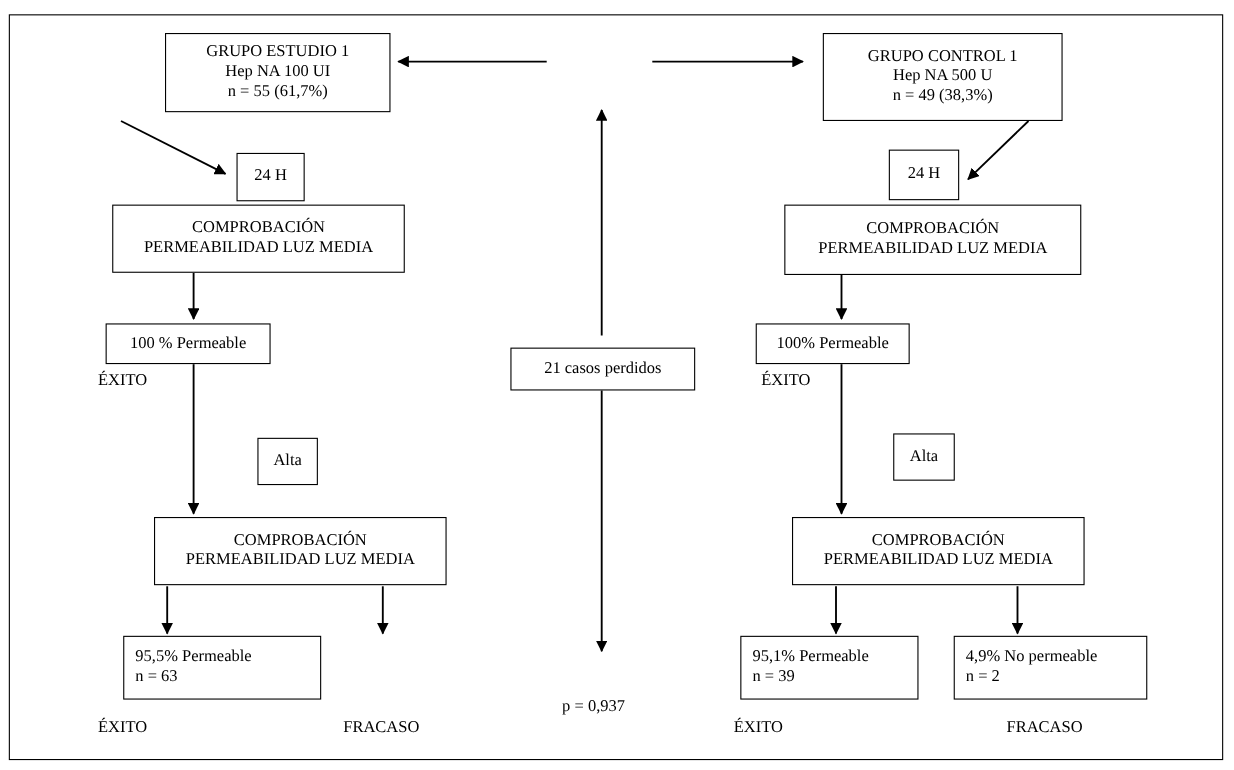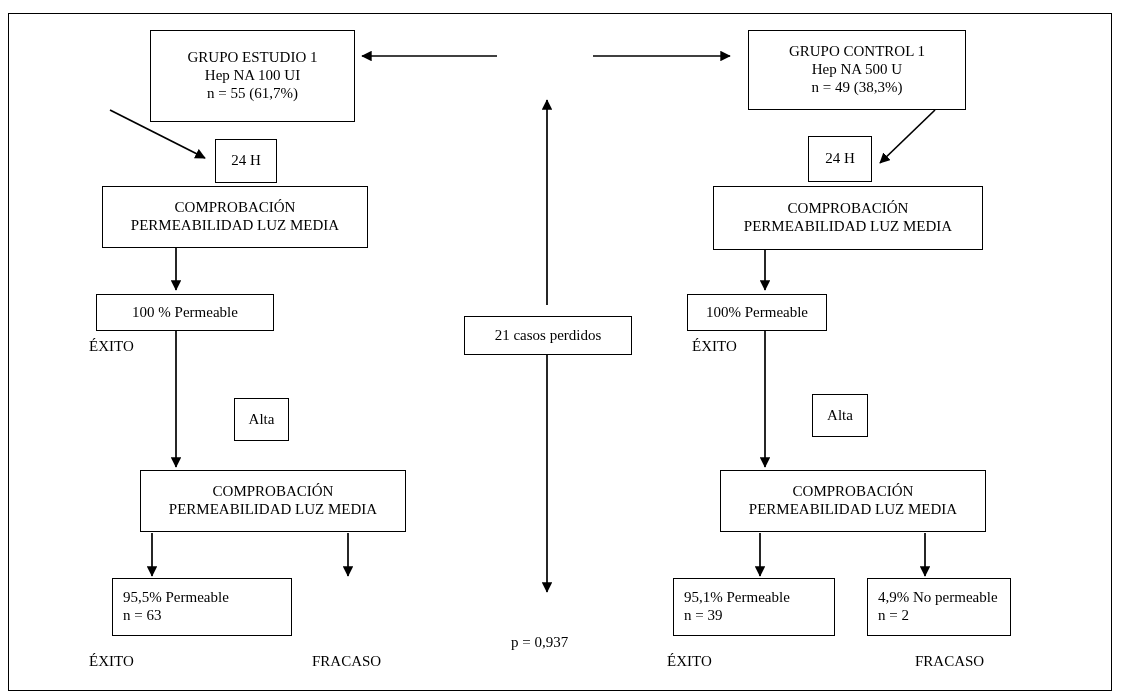--- a/index.html
+++ b/index.html
@@ -97,21 +97,21 @@
       <line x1="765" y1="250" x2="765" y2="290" marker-end="url(#arrowEnd)"></line>
 
       <line x1="765" y1="331" x2="765" y2="467" marker-end="url(#arrowEnd)"></line>
 
       <line x1="760" y1="533" x2="760" y2="576" marker-end="url(#arrowEnd)"></line>
 
       <line x1="925" y1="533" x2="925" y2="576" marker-end="url(#arrowEnd)"></line>
     </g>
   </svg>
 
-  <div class="box" style="left:150px; top:30px; width:205px; height:92px;">
+  <div class="box" style="left:150px; top:30px; width:205px; height:72px;">
     <span class="ln">GRUPO ESTUDIO 1</span>
     <span class="ln">Hep NA 100 UI</span>
     <span class="ln">n = 55 (61,7%)</span>
   </div>
 
 
   <div class="box" style="left:748px; top:30px; width:218px; height:80px;">
     <span class="ln">GRUPO CONTROL 1</span>
     <span class="ln">Hep NA 500 U</span>
     <span class="ln">n = 49 (38,3%)</span>
@@ -128,21 +128,21 @@
   <div class="box" style="left:102px; top:186px; width:266px; height:62px;">
     <span class="ln">COMPROBACIÓN</span>
     <span class="ln">PERMEABILIDAD LUZ MEDIA</span>
   </div>
 
   <div class="box" style="left:713px; top:186px; width:270px; height:64px;">
     <span class="ln">COMPROBACIÓN</span>
     <span class="ln">PERMEABILIDAD LUZ MEDIA</span>
   </div>
 
-  <div class="box" style="left:96px; top:294px; width:178px; height:37px;">
+  <div class="box" style="left:96px; top:294px; width:150px; height:37px;">
     <span class="ln">100 % Permeable</span>
   </div>
 
   <div class="box" style="left:687px; top:294px; width:140px; height:37px;">
     <span class="ln">100% Permeable</span>
   </div>
 
   <div class="label" style="left:89px; top:338px;">ÉXITO</div>
   <div class="label" style="left:692px; top:338px;">ÉXITO</div>
 
@@ -174,21 +174,21 @@
     <span class="ln">95,5% Permeable</span>
     <span class="ln">n = 63</span>
   </div>
 
 
   <div class="box leftal" style="left:673px; top:578px; width:162px; height:58px;">
     <span class="ln">95,1% Permeable</span>
     <span class="ln">n = 39</span>
   </div>
 
-  <div class="box leftal" style="left:867px; top:578px; width:144px; height:58px;">
+  <div class="box leftal" style="left:867px; top:578px; width:176px; height:58px;">
     <span class="ln">4,9% No permeable</span>
     <span class="ln">n = 2</span>
   </div>
 
   <div class="label" style="left:89px; top:653px;">ÉXITO</div>
   <div class="label" style="left:312px; top:653px;">FRACASO</div>
   <div class="label" style="left:667px; top:653px;">ÉXITO</div>
   <div class="label" style="left:915px; top:653px;">FRACASO</div>
 
 </div>

